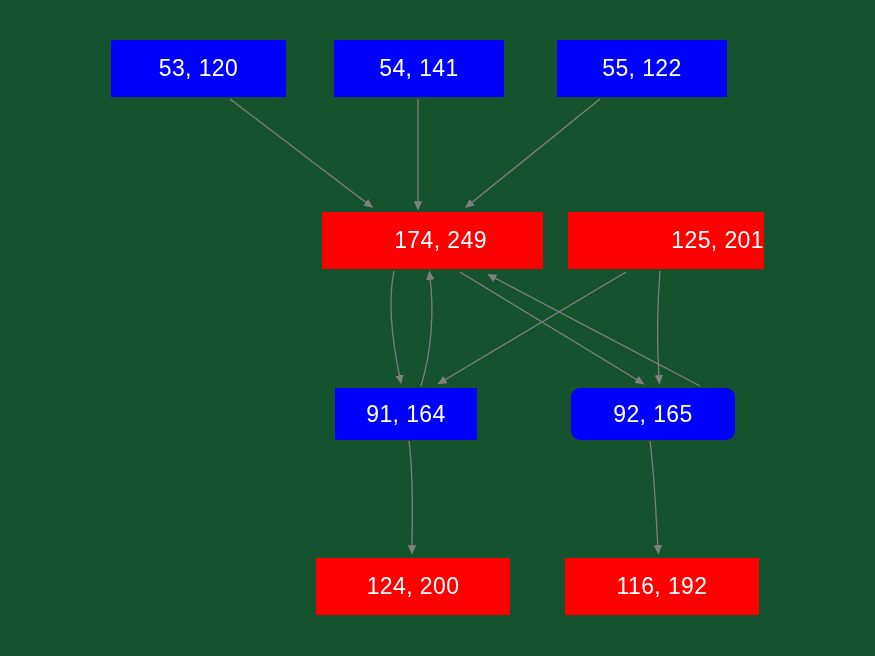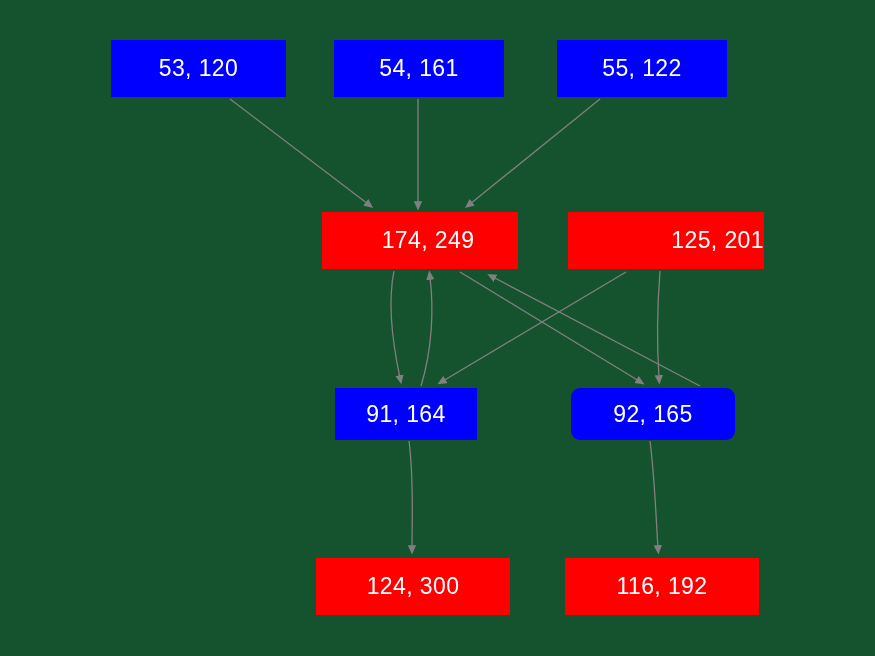--- a/index.html
+++ b/index.html
@@ -66,38 +66,38 @@
         <path d="M 409,441 C 414,480 412,520 412,548" fill="none" stroke="#808080" stroke-width="1.3" marker-end="url(#arrowhead)"></path>
         <path d="M 650,441 C 655,480 656,520 658,548" fill="none" stroke="#808080" stroke-width="1.3" marker-end="url(#arrowhead)"></path>
       </g>
   </svg>
 
   <div id="nodes">
       <div class="node blue" style="left: 111px; top: 40px; width: 175px; height: 57px;">
         <span>53, 120</span>
       </div>
       <div class="node blue" style="left: 334px; top: 40px; width: 170px; height: 57px;">
-        <span>54, 161</span>
+        <span>54, 141</span>
       </div>
       <div class="node blue" style="left: 557px; top: 40px; width: 170px; height: 57px;">
         <span>55, 122</span>
       </div>
-      <div class="node red" style="left: 322px; top: 212px; width: 196px; height: 57px; padding-left: 16px;">
+      <div class="node red" style="left: 322px; top: 212px; width: 221px; height: 57px; padding-left: 16px;">
         <span>174, 249</span>
       </div>
       <div class="node red" style="left: 568px; top: 212px; width: 196px; height: 57px; justify-content: flex-end;">
         <span>125, 201</span>
       </div>
       <div class="node blue" style="left: 335px; top: 388px; width: 142px; height: 52px;">
         <span>91, 164</span>
       </div>
       <div class="node blue" style="left: 571px; top: 388px; width: 164px; height: 52px; border-radius: 9px;">
         <span>92, 165</span>
       </div>
       <div class="node red" style="left: 316px; top: 558px; width: 194px; height: 57px;">
-        <span>124, 300</span>
+        <span>124, 200</span>
       </div>
       <div class="node red" style="left: 565px; top: 558px; width: 194px; height: 57px; text-align: right;">
         <span>116, 192</span>
       </div>
     </div>
 
 </div>
 
 </body></html>

